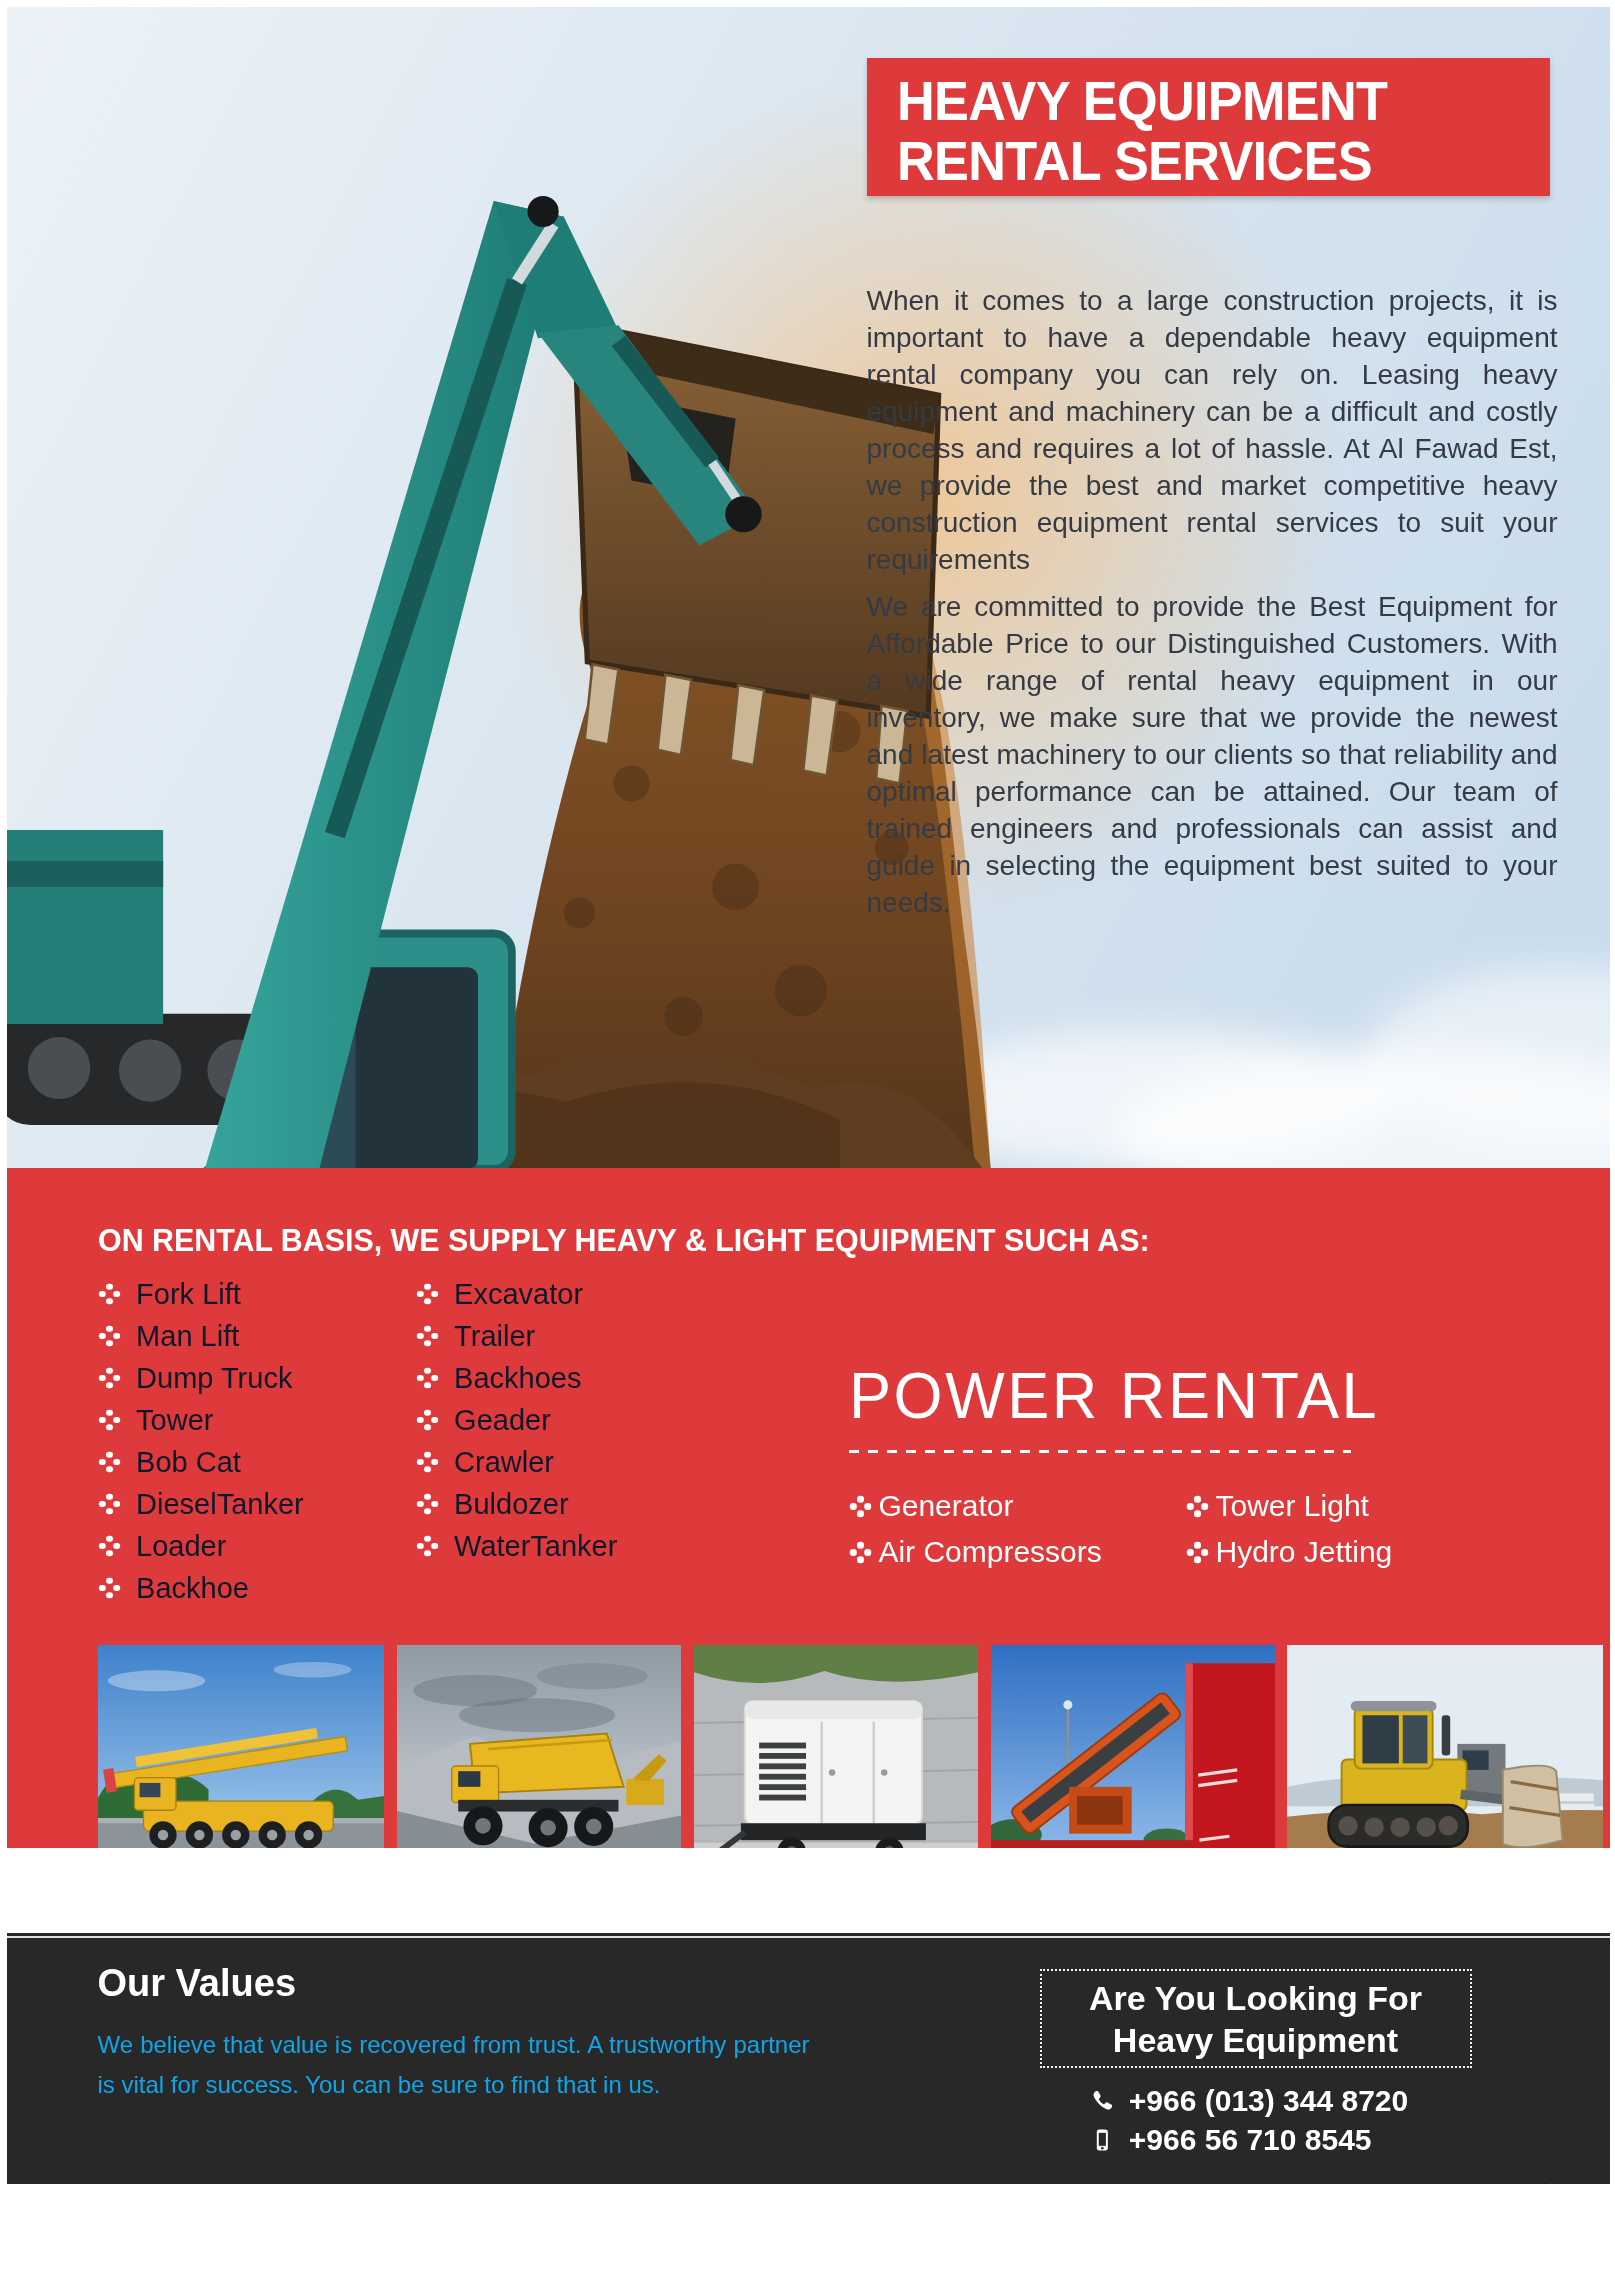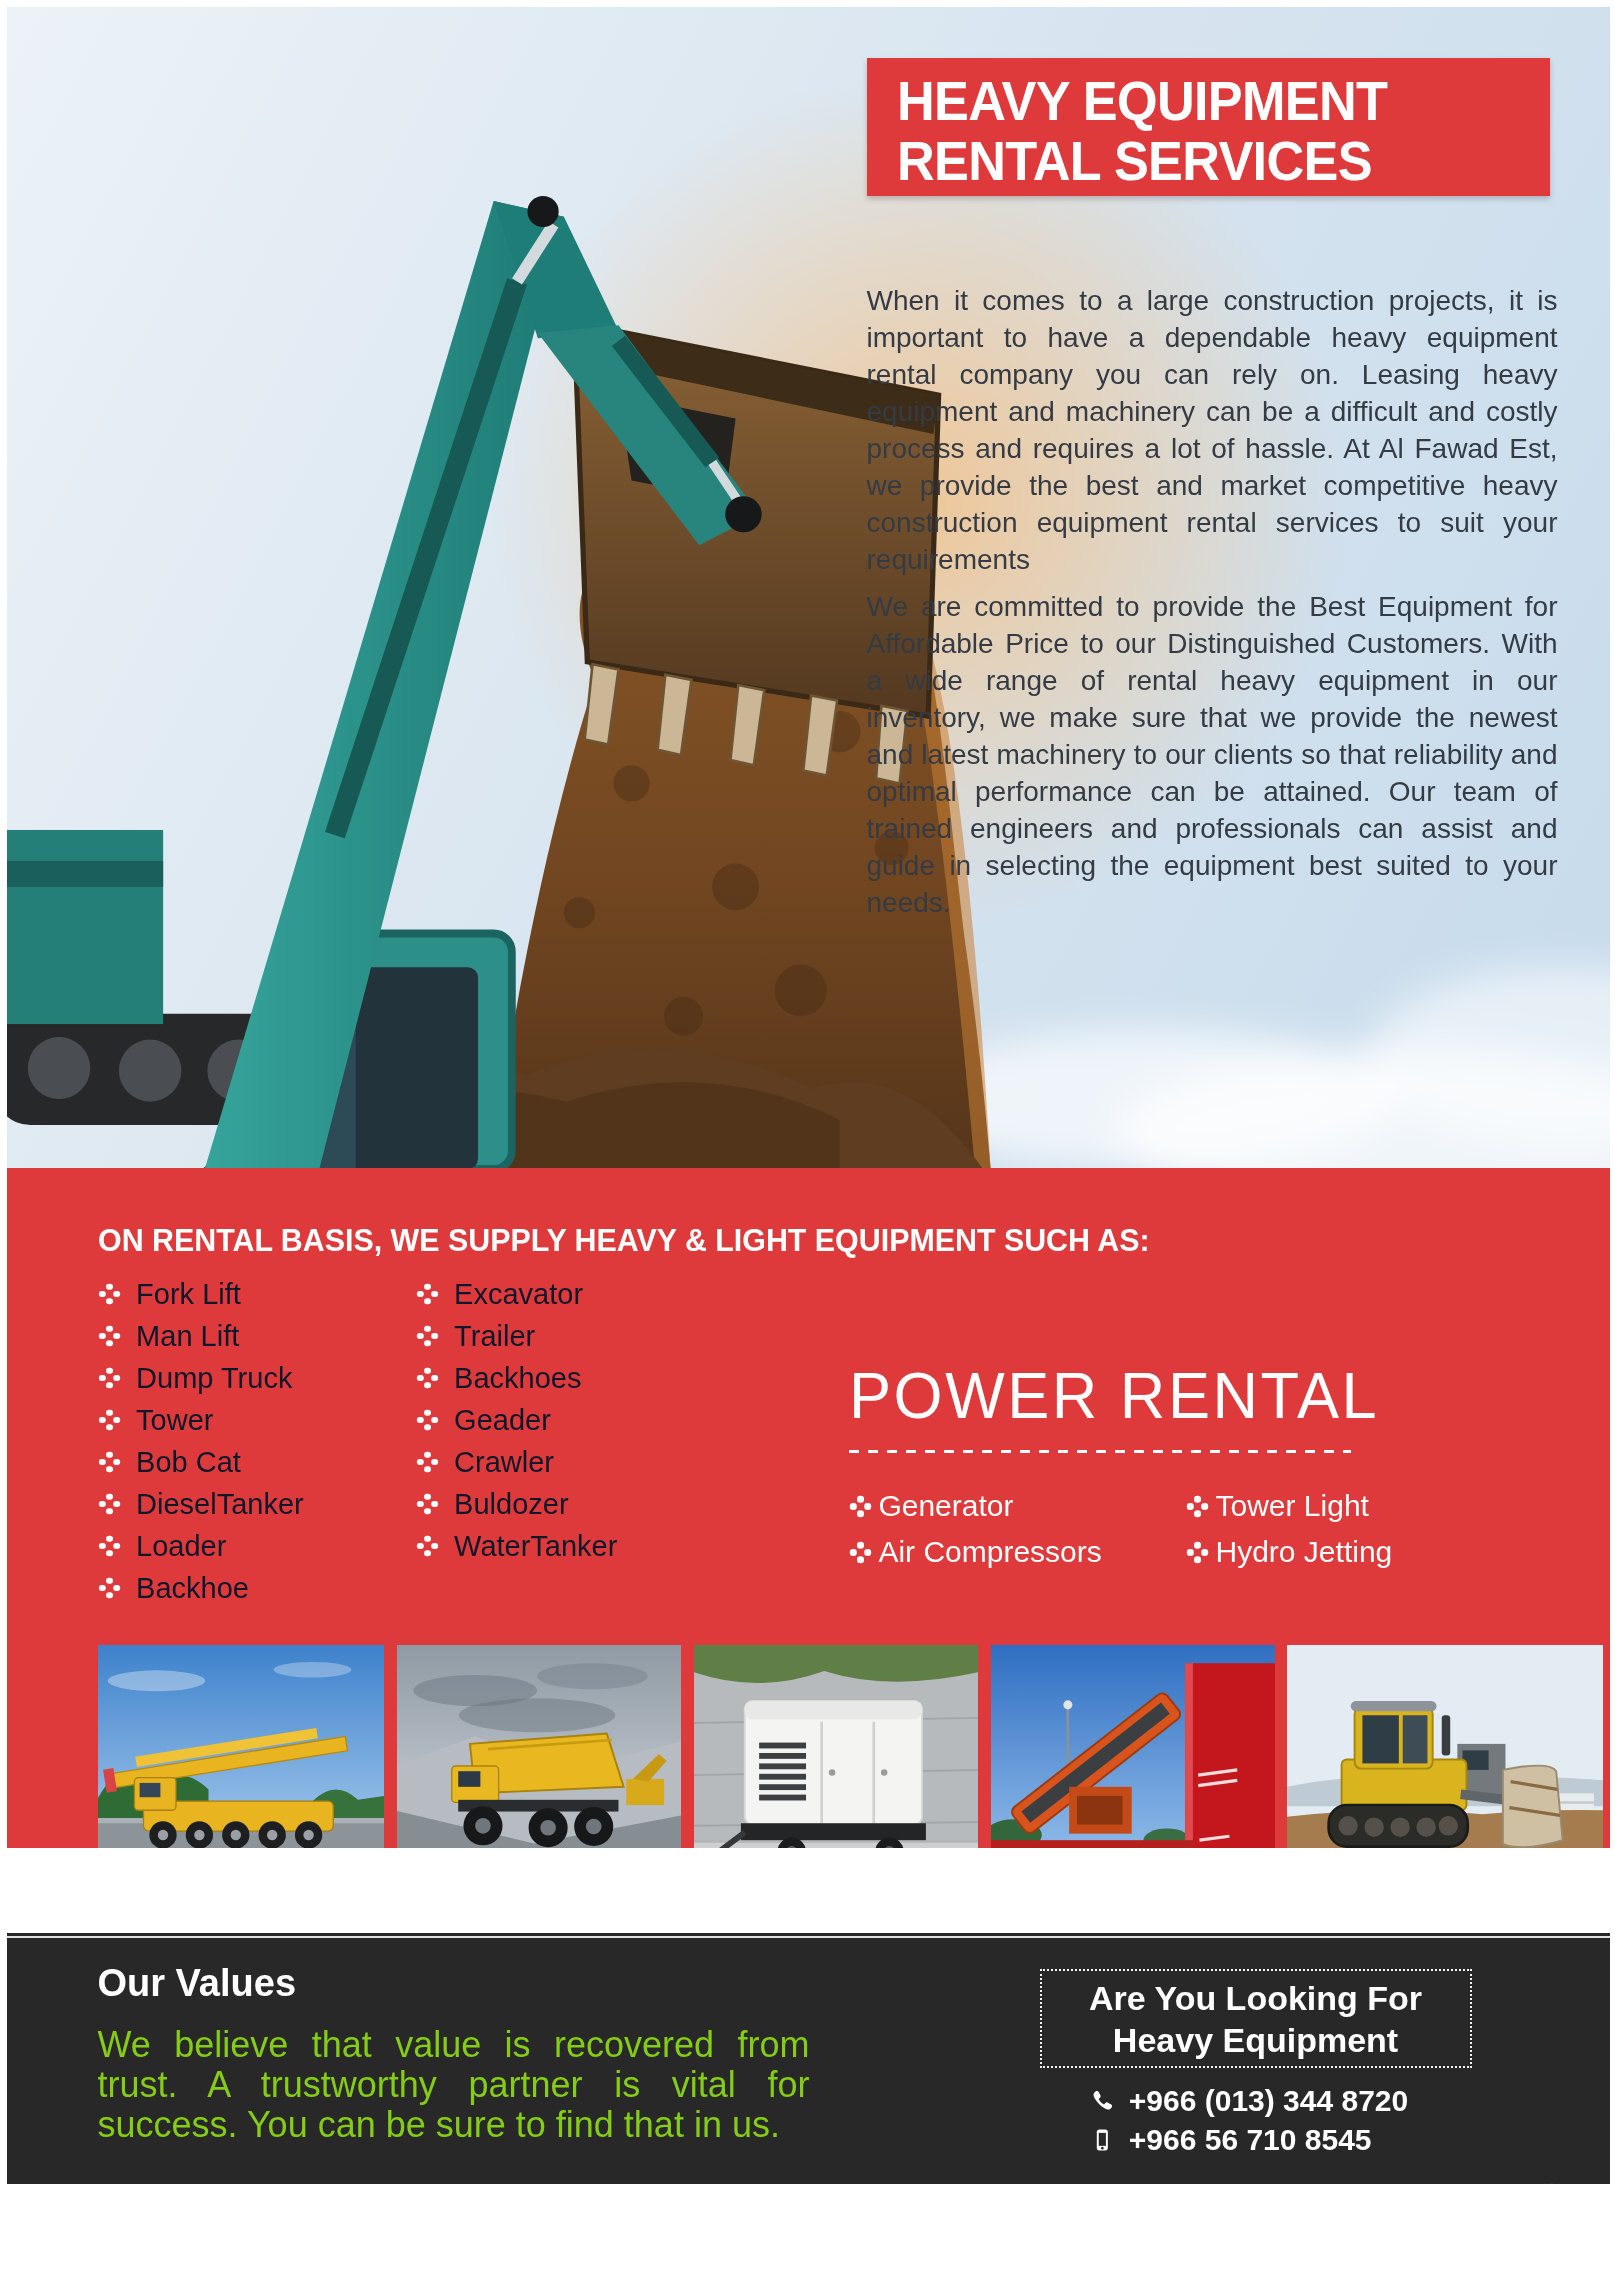--- a/index.html
+++ b/index.html
@@ -66,22 +66,22 @@
   .ph2{left:390px;width:284px;}
   .ph3{left:687px;width:284px;}
   .ph4{left:984px;width:284px;}
   .ph5{left:1280px;width:316px;}
 
   
   .dark{top:1933px;height:251px;background:#282828;}
   .dark-topline{position:absolute;left:0;top:2.6px;width:100%;height:2.6px;background:rgba(255,255,255,.85);}
   .values-heading{position:absolute;left:91px;top:29px;color:#fff;font-weight:bold;font-size:38px;}
   .values-body{
-    position:absolute;left:91px;top:92px;width:712px;color:#84cc16;
-    font-size:36px;line-height:40px;text-align:justify;text-justify:inter-word;
+    position:absolute;left:91px;top:92px;width:712px;color:#0ea5e9;
+    font-size:24px;line-height:40px;text-align:justify;text-justify:inter-word;
   }
   .looking-box{
     position:absolute;left:1033px;top:36px;width:432px;height:99px;
     border:2.6px dotted rgba(255,255,255,.95);box-sizing:border-box;
     display:flex;flex-direction:column;align-items:center;justify-content:center;
   }
   .looking-line{color:#fff;font-weight:bold;font-size:34px;line-height:42px;white-space:nowrap;}
   .phone-row{position:absolute;left:1082px;display:flex;align-items:center;gap:14.3px;color:#fff;}
   .phone-row .num{font-weight:bold;font-size:30px;white-space:nowrap;}
   .pr1{top:151px;}

